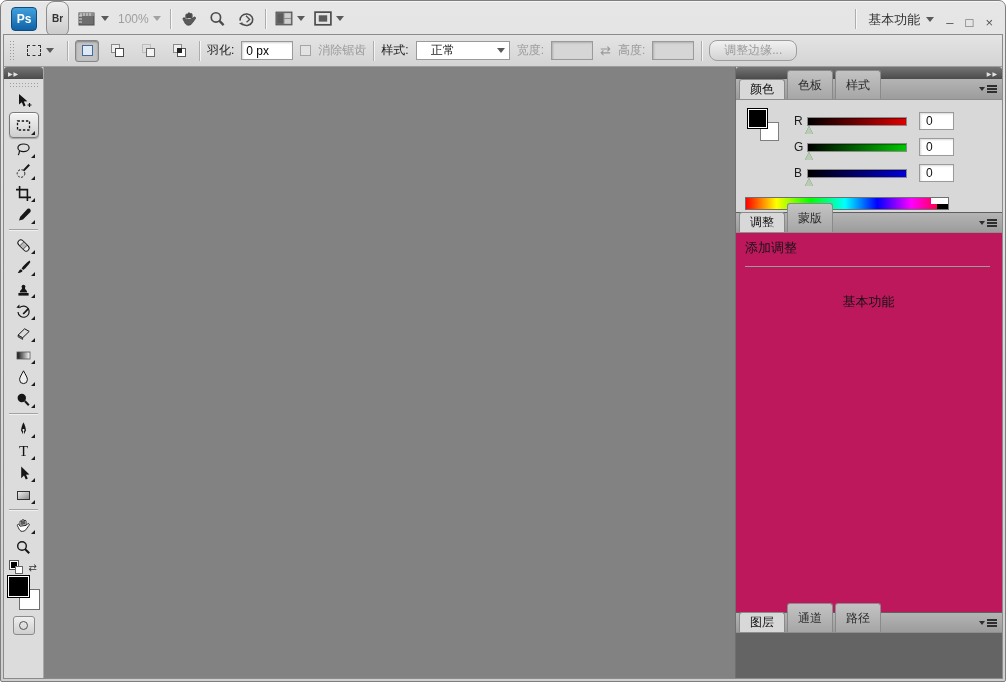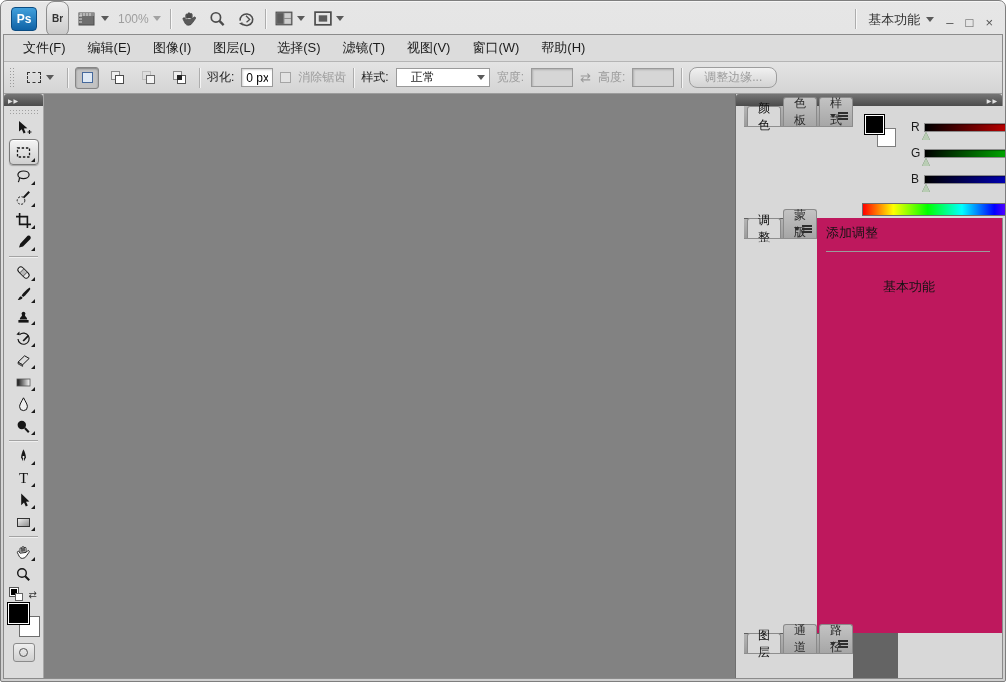--- a/index.html
+++ b/index.html
@@ -39,21 +39,21 @@
   .tool-preset{display:flex;align-items:center;gap:5px;padding:2px 5px;border:1px solid transparent;}
   .dashed-box{width:14px;height:11px;border:1px dashed #333;}
   .mode-btn{width:24px;height:22px;display:flex;align-items:center;justify-content:center;border:1px solid transparent;border-radius:3px;position:relative;}
   .mode-btn.pressed{background:#c3c3c3;border-color:#868686;box-shadow:inset 0 1px 2px rgba(0,0,0,.35);}
   .sq{position:absolute;width:9px;height:9px;border:1px solid #8a8a8a;background:#efefef;}
   .mode-new .sq{position:static;width:11px;height:11px;border:1px solid #46699c;background:#dfe9f4;}
   .mode-add .b{left:4px;top:3px;} .mode-add .f{left:8px;top:7px;background:#fff;border-color:#4a4a4a;}
   .mode-sub .b{left:4px;top:3px;border-color:#bdbdbd;background:none;} .mode-sub .f{left:8px;top:7px;background:#f4f4f4;border-color:#6a6a6a;}
   .mode-int .b{left:4px;top:3px;} .mode-int .f{left:8px;top:7px;background:#fff;border-color:#555;}
   .mode-int .x{position:absolute;left:8px;top:7px;width:5px;height:5px;background:#222;border:none;}
-  .ob-input{width:32px;height:19px;border:1px solid #9a9a9a;box-shadow:inset 1px 1px 2px rgba(0,0,0,.18);
+  .ob-input{width:52px;height:19px;border:1px solid #9a9a9a;box-shadow:inset 1px 1px 2px rgba(0,0,0,.18);
     background:#fff;font-size:12px;padding:0 4px;font-family:"Liberation Sans",sans-serif;}
   .ob-input:disabled{background:#d6d6d6;color:#999;width:42px;}
   .checkbox{width:11px;height:11px;border:1px solid #a5a5a5;background:#e3e3e3;display:inline-block;}
   .dim-label{color:#9b9b9b;}
   .ob-select{width:94px;height:19px;background:#fff;border:1px solid #9a9a9a;display:flex;align-items:center;
     padding:0 4px 0 14px;justify-content:space-between;}
   .swap-glyph{color:#9a9a9a;font-size:13px;}
   .ob-button{height:21px;padding:0 14px;border-radius:8px;border:1px solid #9d9d9d;
     background:linear-gradient(#f1f1f1,#d3d3d3);color:#9b9b9b;font-size:12px;display:flex;align-items:center;}
   
@@ -77,21 +77,21 @@
   .big-colors{position:relative;width:32px;height:34px;margin:2px auto 0;flex:0 0 34px;}
   .big-colors .fgs{position:absolute;left:0;top:0;width:21px;height:21px;background:#000;border:1px solid #fff;outline:1px solid #000;z-index:2;}
   .big-colors .bgs{position:absolute;right:0;bottom:0;width:21px;height:21px;background:#fff;border:1px solid #6e6e6e;}
   .qmask{width:22px;height:19px;margin:6px auto 4px;border:1px solid #8b8b8b;border-radius:3px;
     background:linear-gradient(#efefef,#cfcfcf);display:flex;align-items:center;justify-content:center;flex:0 0 19px;}
   .qmask i{width:9px;height:9px;border:1.5px solid #555;border-radius:50%;display:block;}
   
   .canvas{flex:1;background:#828282;border-right:1px solid #6f6f6f;}
   
   .dock{width:266px;flex:0 0 266px;display:flex;flex-direction:column;background:#d8d8d8;min-height:0;}
-  .panel-group{display:flex;flex-direction:row;margin-left:8px;}
+  .panel-group{display:flex;flex-direction:column;}
   .tabbar{height:21px;flex:0 0 21px;background:linear-gradient(#b4b4b4,#9c9c9c);display:flex;align-items:flex-end;
     border-top:1px solid #5f5f5f;border-bottom:1px solid #8e8e8e;position:relative;padding-left:1px;}
   .tab{height:29px;padding:0 10px;font-size:12px;color:#2c2c2c;display:flex;align-items:center;margin-left:2px;
     background:linear-gradient(#c3c3c3,#a6a6a6);border:1px solid #8a8a8a;border-bottom:none;border-radius:3px 3px 0 0;}
   .tab.active{background:#d8d8d8;color:#0f0f0f;height:20px;}
   .pmenu{position:absolute;right:5px;top:6px;display:flex;align-items:center;gap:2px;}
   .pmenu .tri{width:0;height:0;border-left:3.5px solid transparent;border-right:3.5px solid transparent;border-top:4px solid #2e2e2e;}
   .pmenu .bars{width:10px;height:1.5px;background:#2e2e2e;box-shadow:0 3px 0 #2e2e2e,0 6px 0 #2e2e2e;margin-bottom:6px;}
   
   .color-body{height:112px;flex:0 0 112px;position:relative;background:#d8d8d8;}
@@ -187,31 +187,20 @@
       <div class="winctl">
         <span>–</span>
         <span>□</span>
         <span>×</span>
       </div>
     </div>
   </div>
 
   <div class="app-frame">
 
-    <div class="menubar">
-      <span class="menu-item">文件(F)</span>
-      <span class="menu-item">编辑(E)</span>
-      <span class="menu-item">图像(I)</span>
-      <span class="menu-item">图层(L)</span>
-      <span class="menu-item">选择(S)</span>
-      <span class="menu-item">滤镜(T)</span>
-      <span class="menu-item">视图(V)</span>
-      <span class="menu-item">窗口(W)</span>
-      <span class="menu-item">帮助(H)</span>
-    </div>
 
     <div class="optionsbar">
       <div class="ob-grip"></div>
       <div class="tool-preset">
         <span class="dashed-box"></span>
         <span class="dd-arrow"></span>
       </div>
       <div class="tsep"></div>
       <div class="mode-btn pressed mode-new">
           <span class="sq"></span>

